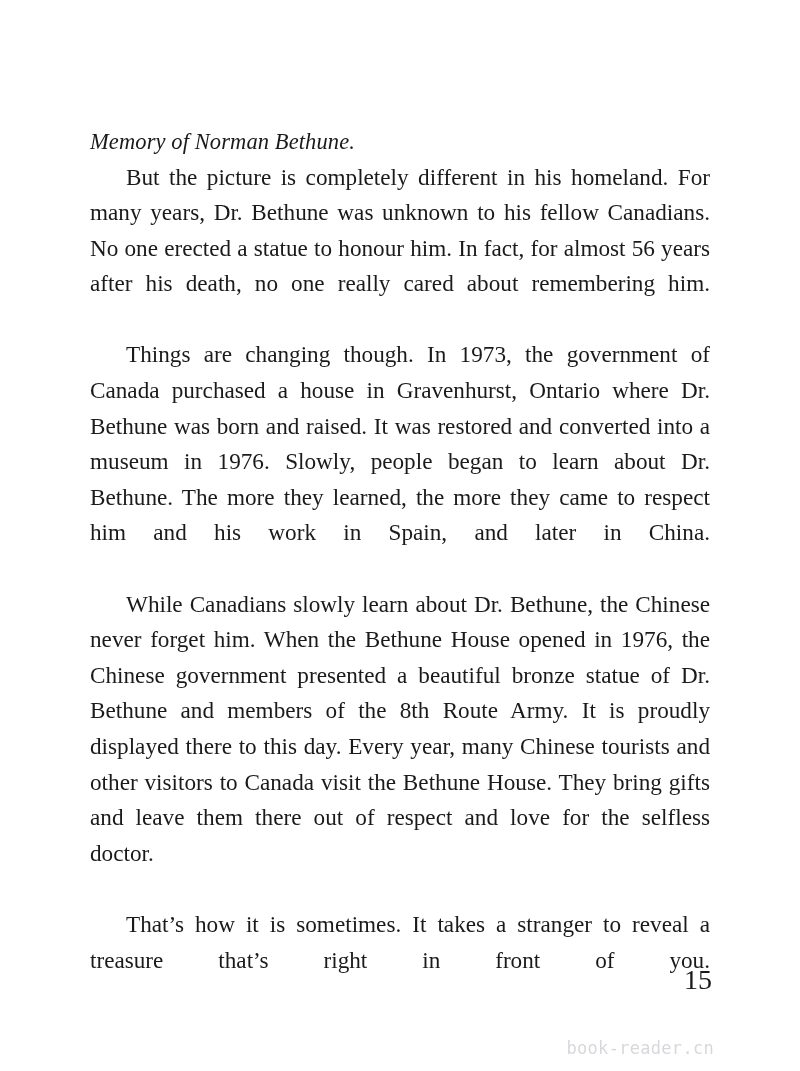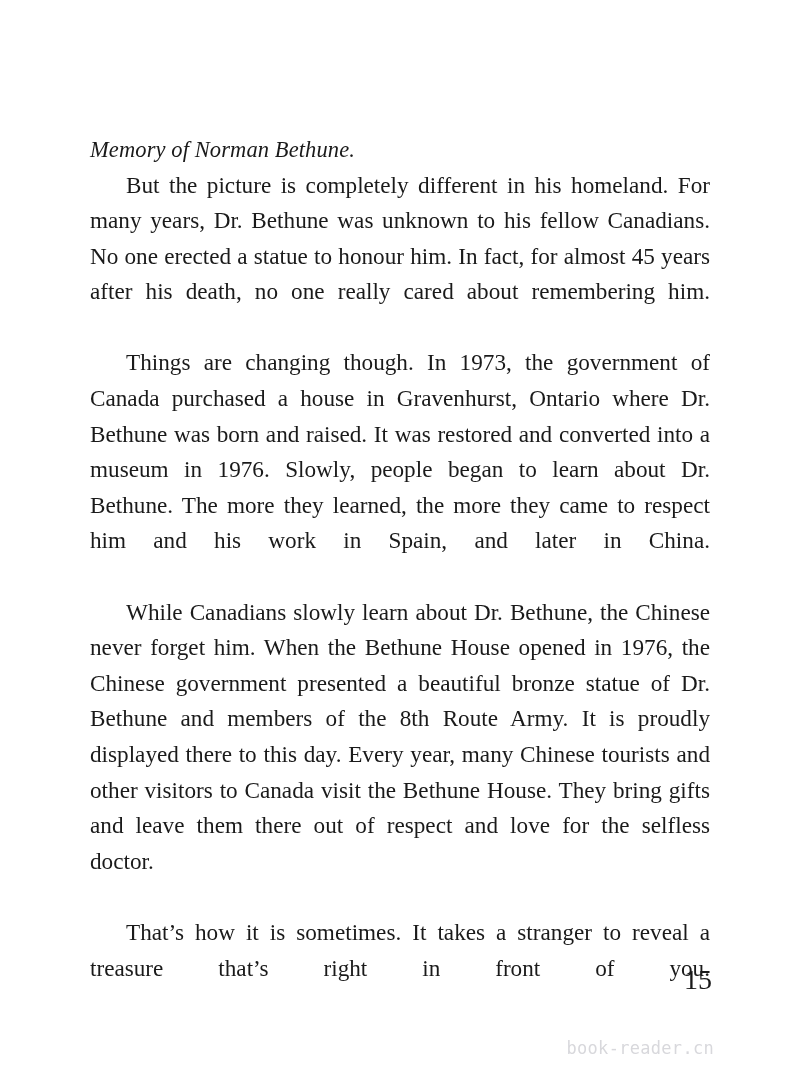--- a/index.html
+++ b/index.html
@@ -16,21 +16,21 @@
     width: 800px;
     height: 1071px;
     margin: 0 auto;
     background: #ffffff;
     overflow: hidden;
     box-sizing: border-box;
   }
   .text-block {
     position: absolute;
     left: 90px;
-    top: 132px;
+    top: 124px;
     width: 620px;
   }
   .fragment-line {
     font-style: italic;
     font-size: 22.5px;
     line-height: 35.5px;
     letter-spacing: 0.1px;
     text-align: left;
     white-space: nowrap;
   }
@@ -76,21 +76,21 @@
 </style>
 </head>
 <body>
 
 <div class="page">
 
   <div class="text-block">
 
     <div class="fragment-line">Memory of Norman Bethune.</div>
 
-    <p class="para">But the picture is completely different in his homeland. For many years, Dr. Bethune was unknown to his fellow Canadians. No one erected a statue to honour him. In fact, for almost 45 years after his death, no one really cared about remembering him.</p>
+    <p class="para">But the picture is completely different in his homeland. For many years, Dr. Bethune was unknown to his fellow Canadians. No one erected a statue to honour him. In fact, for almost 56 years after his death, no one really cared about remembering him.</p>
 
     <p class="para">Things are changing though. In 1973, the government of Canada purchased a house in Gravenhurst, Ontario where Dr. Bethune was born and raised. It was restored and converted into a museum in 1976. Slowly, people began to learn about Dr. Bethune. The more they learned, the more they came to respect him and his work in Spain, and later in China.</p>
 
     <p class="para">While Canadians slowly learn about Dr. Bethune, the Chinese never forget him. When the Bethune House opened in 1976, the Chinese government presented a beautiful bronze statue of Dr. Bethune and members of the 8th Route Army. It is proudly displayed there to this day. Every year, many Chinese tourists and other visitors to Canada visit the Bethune House. They bring gifts and leave them there out of respect and love for the selfless doctor.</p>
 
     <p class="para">That’s how it is sometimes. It takes a stranger to reveal a treasure that’s right in front of you.</p>
 
   </div>
 
   <div class="page-number">15</div>

